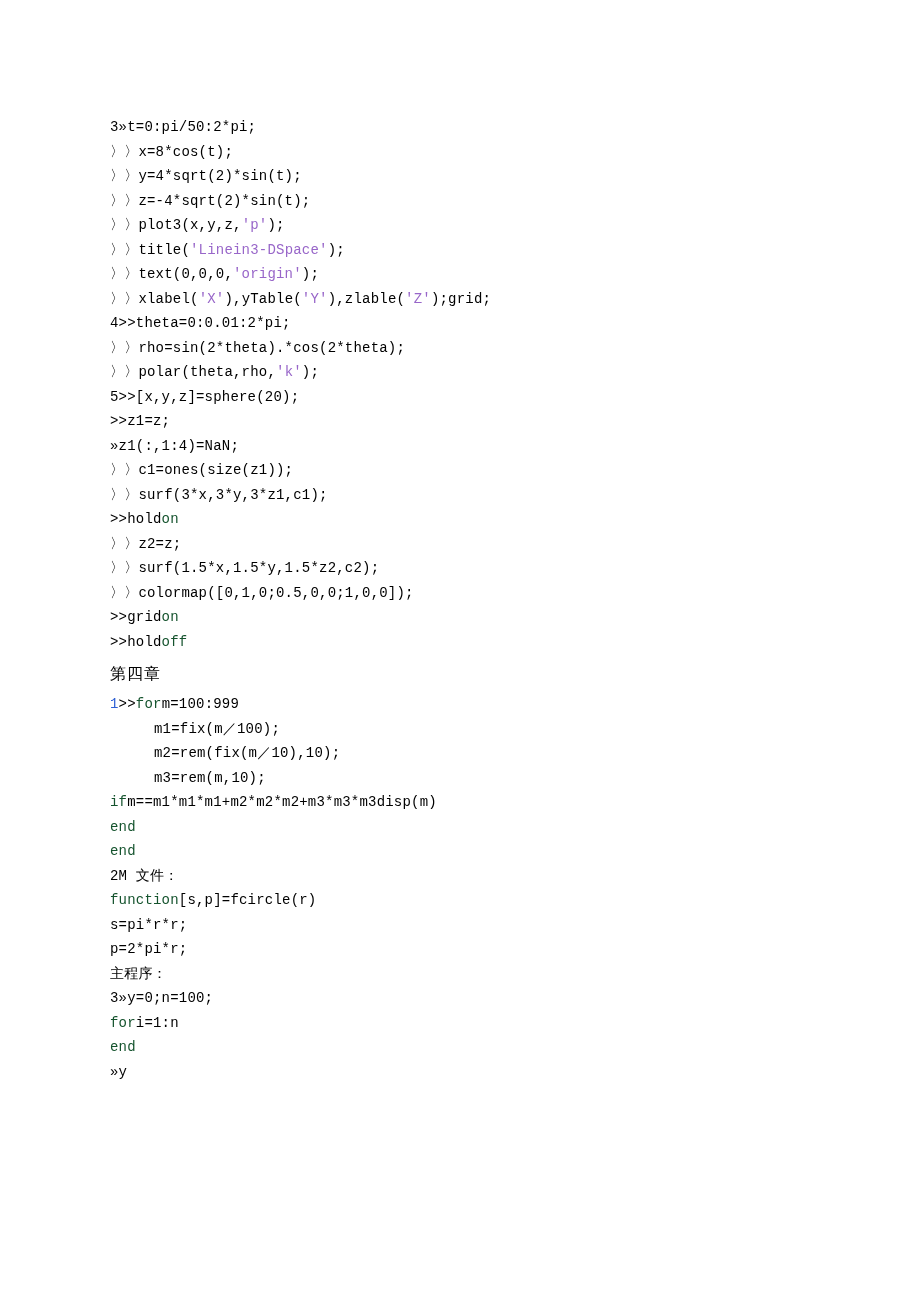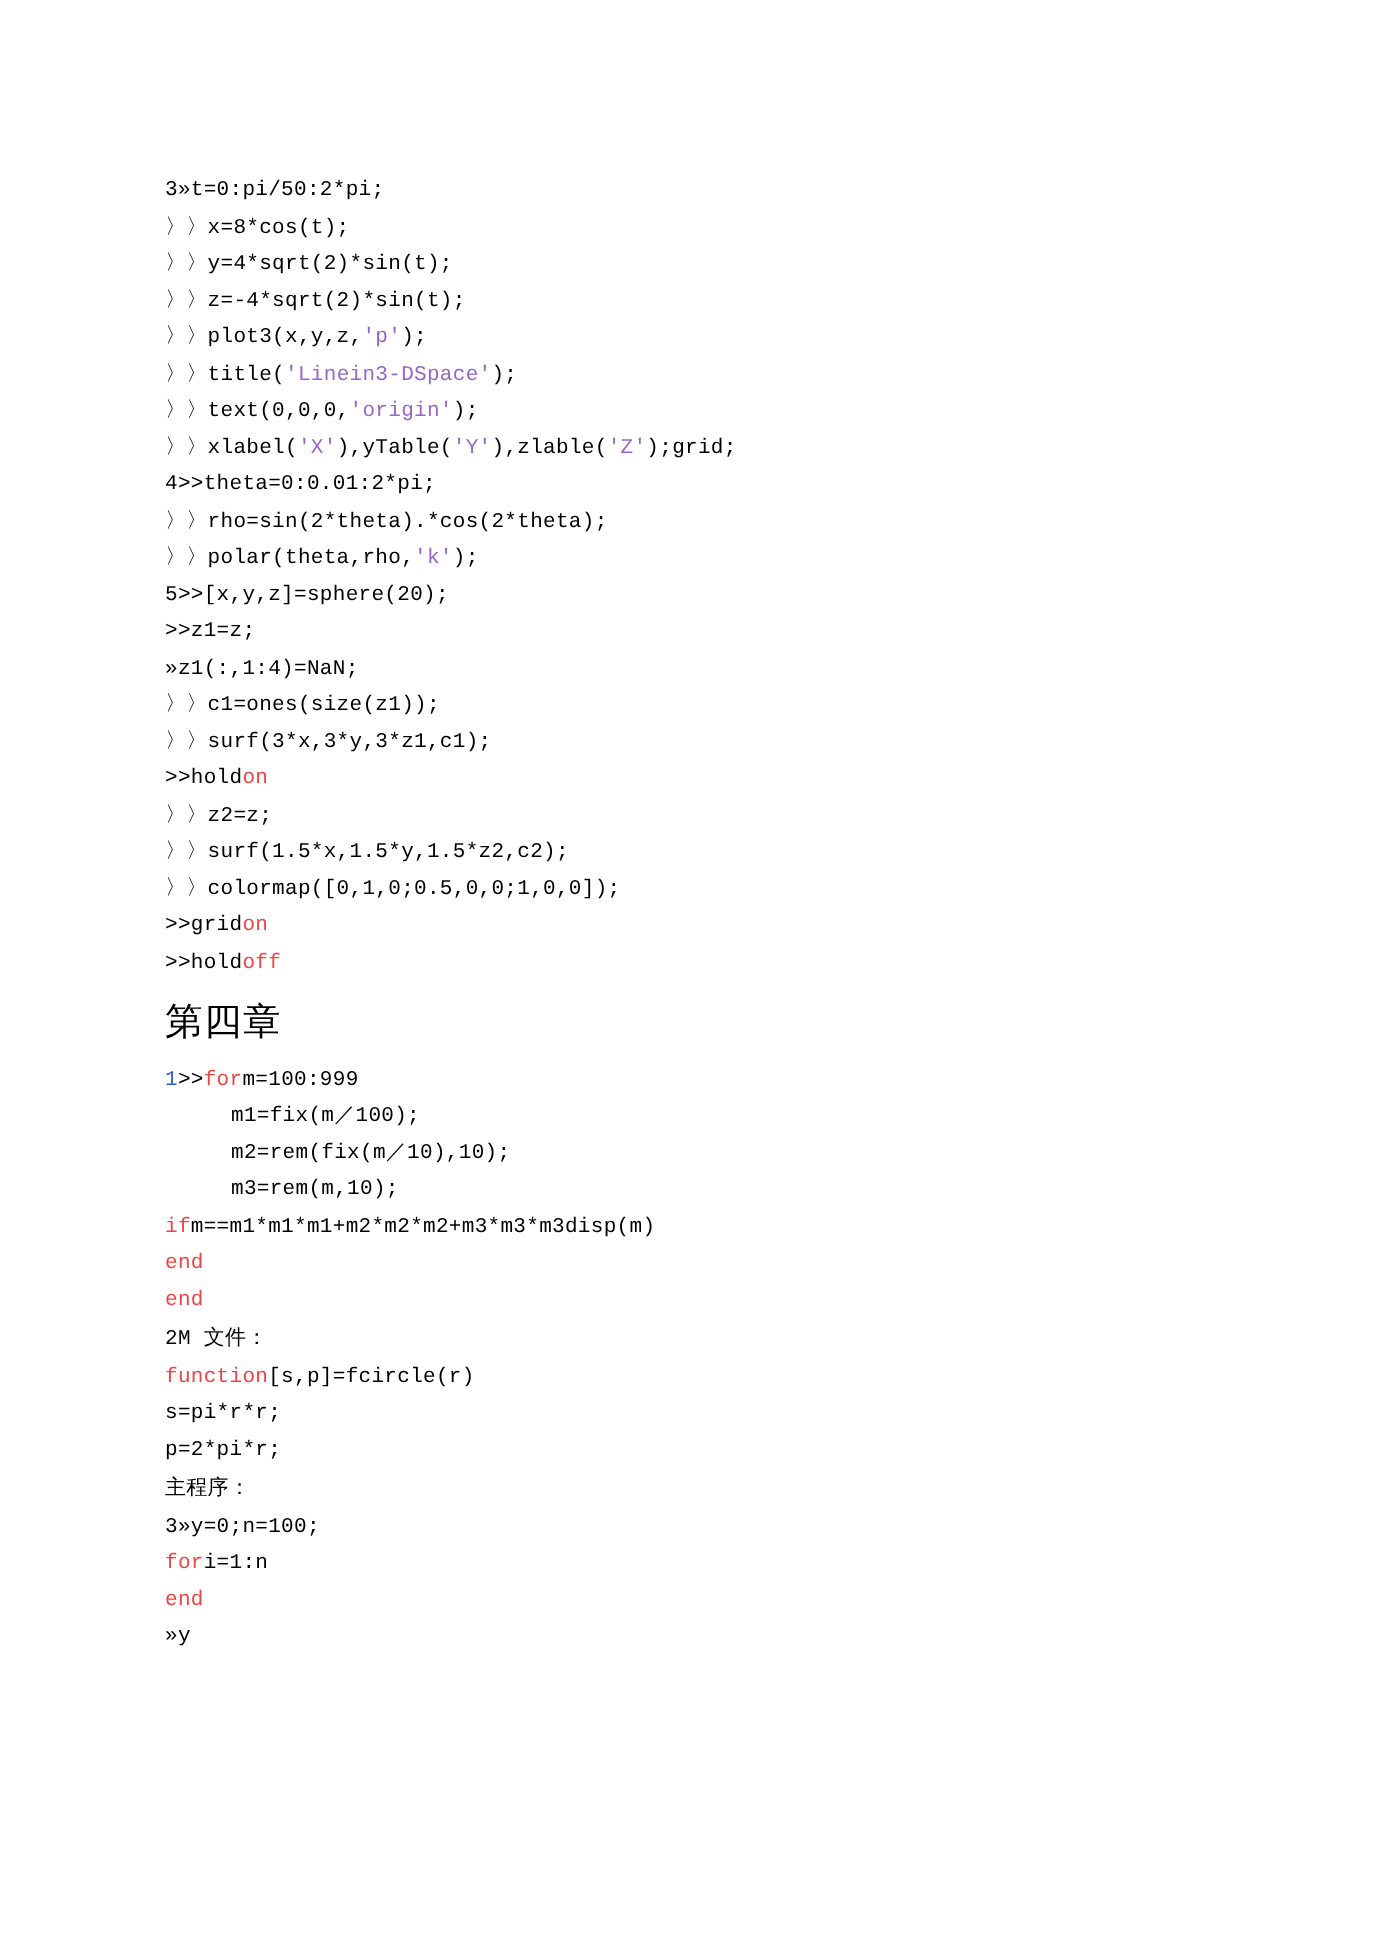--- a/index.html
+++ b/index.html
@@ -15,30 +15,30 @@
     width: 750px;
     padding: 115px 110px 60px 110px;
     box-sizing: border-box;
   }
   .code-line {
     white-space: pre;
     font-family: "Courier New", "SimSun", monospace;
     letter-spacing: 0.2px;
   }
   .str { color: #9866c9; }
-  .kw  { color: #ef4444; }
+  .kw  { color: #14532d; }
   .num { color: #2d5fd4; }
   .heading {
     font-family: "SimSun", "宋体", serif;
-    font-size: 25px;
+    font-size: 16px;
     margin: 6px 0 4px 0;
     letter-spacing: 1px;
   }
   .cn {
-    font-family: Liberation Sans, sans-serif;
+    font-family: Liberation Mono, monospace;
   }
   .ind1 { padding-left: 44px; }
 </style>
 </head>
 <body>
 
 <div class="page">
   <div id="content">
       <div class="code-line">3»t=0:pi/50:2*pi;</div>
       <div class="code-line">〉〉x=8*cos(t);</div>

